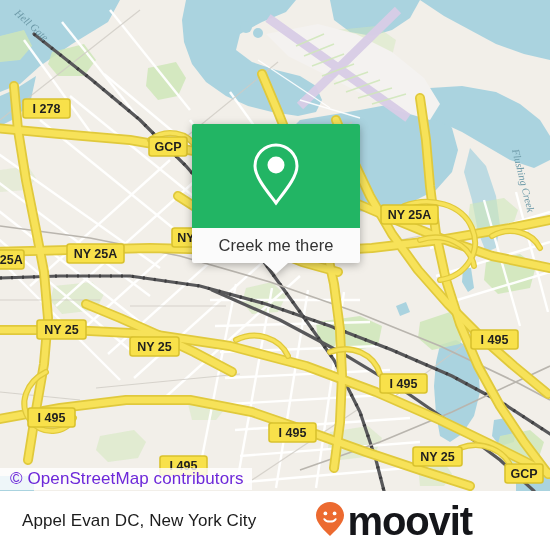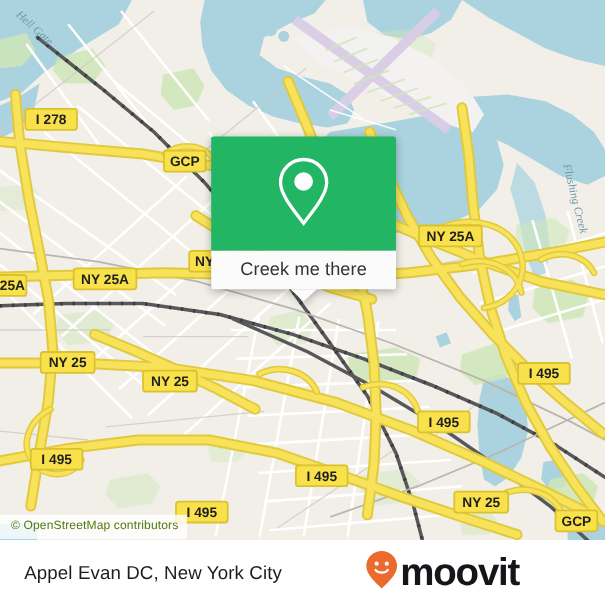--- a/index.html
+++ b/index.html
@@ -12,21 +12,21 @@
 
   
   .map{position:absolute;left:0;top:0;width:550px;height:491px;overflow:hidden;background:#f2efe9;}
   .map svg{position:absolute;left:0;top:0;}
 
   
   .attrib{
     position:absolute;left:0;top:468px;
     background:rgba(255,255,255,0.80);
     padding:3px 8px 4px 10px;
-    font-size:11px;color:#4d7c0f;letter-spacing:.1px;
+    font-size:17px;color:#6d28d9;letter-spacing:.1px;
     line-height:15px;white-space:nowrap;
   }
 
   
   .card{
     position:absolute;left:192px;top:124px;width:168px;
     filter:drop-shadow(0 2px 4px rgba(0,0,0,.30));
   }
   .card-head{
     height:104px;background:#22b564;border-radius:2px 2px 0 0;
@@ -51,21 +51,21 @@
   
   .bottombar{
     position:absolute;left:0;top:491px;width:490px;height:59px;
     background:#ffffff;
     display:flex;align-items:center;justify-content:space-between;
     padding:0 18px 0 22px;box-sizing:border-box;
   }
   .place-title{font-size:17px;color:#1c1c1c;letter-spacing:.1px;}
   .brand{display:flex;align-items:center;gap:2px;}
   .brand-word{
-    font-size:35px;font-weight:bold;color:#15161a;
+    font-size:40px;font-weight:bold;color:#15161a;
     letter-spacing:-1.1px;line-height:1;
   }
 </style>
 </head>
 <body>
 
 <div class="screen">
 
   <div class="map">
     <svg width="550" height="491" viewBox="0 0 550 491" xmlns="http://www.w3.org/2000/svg">

